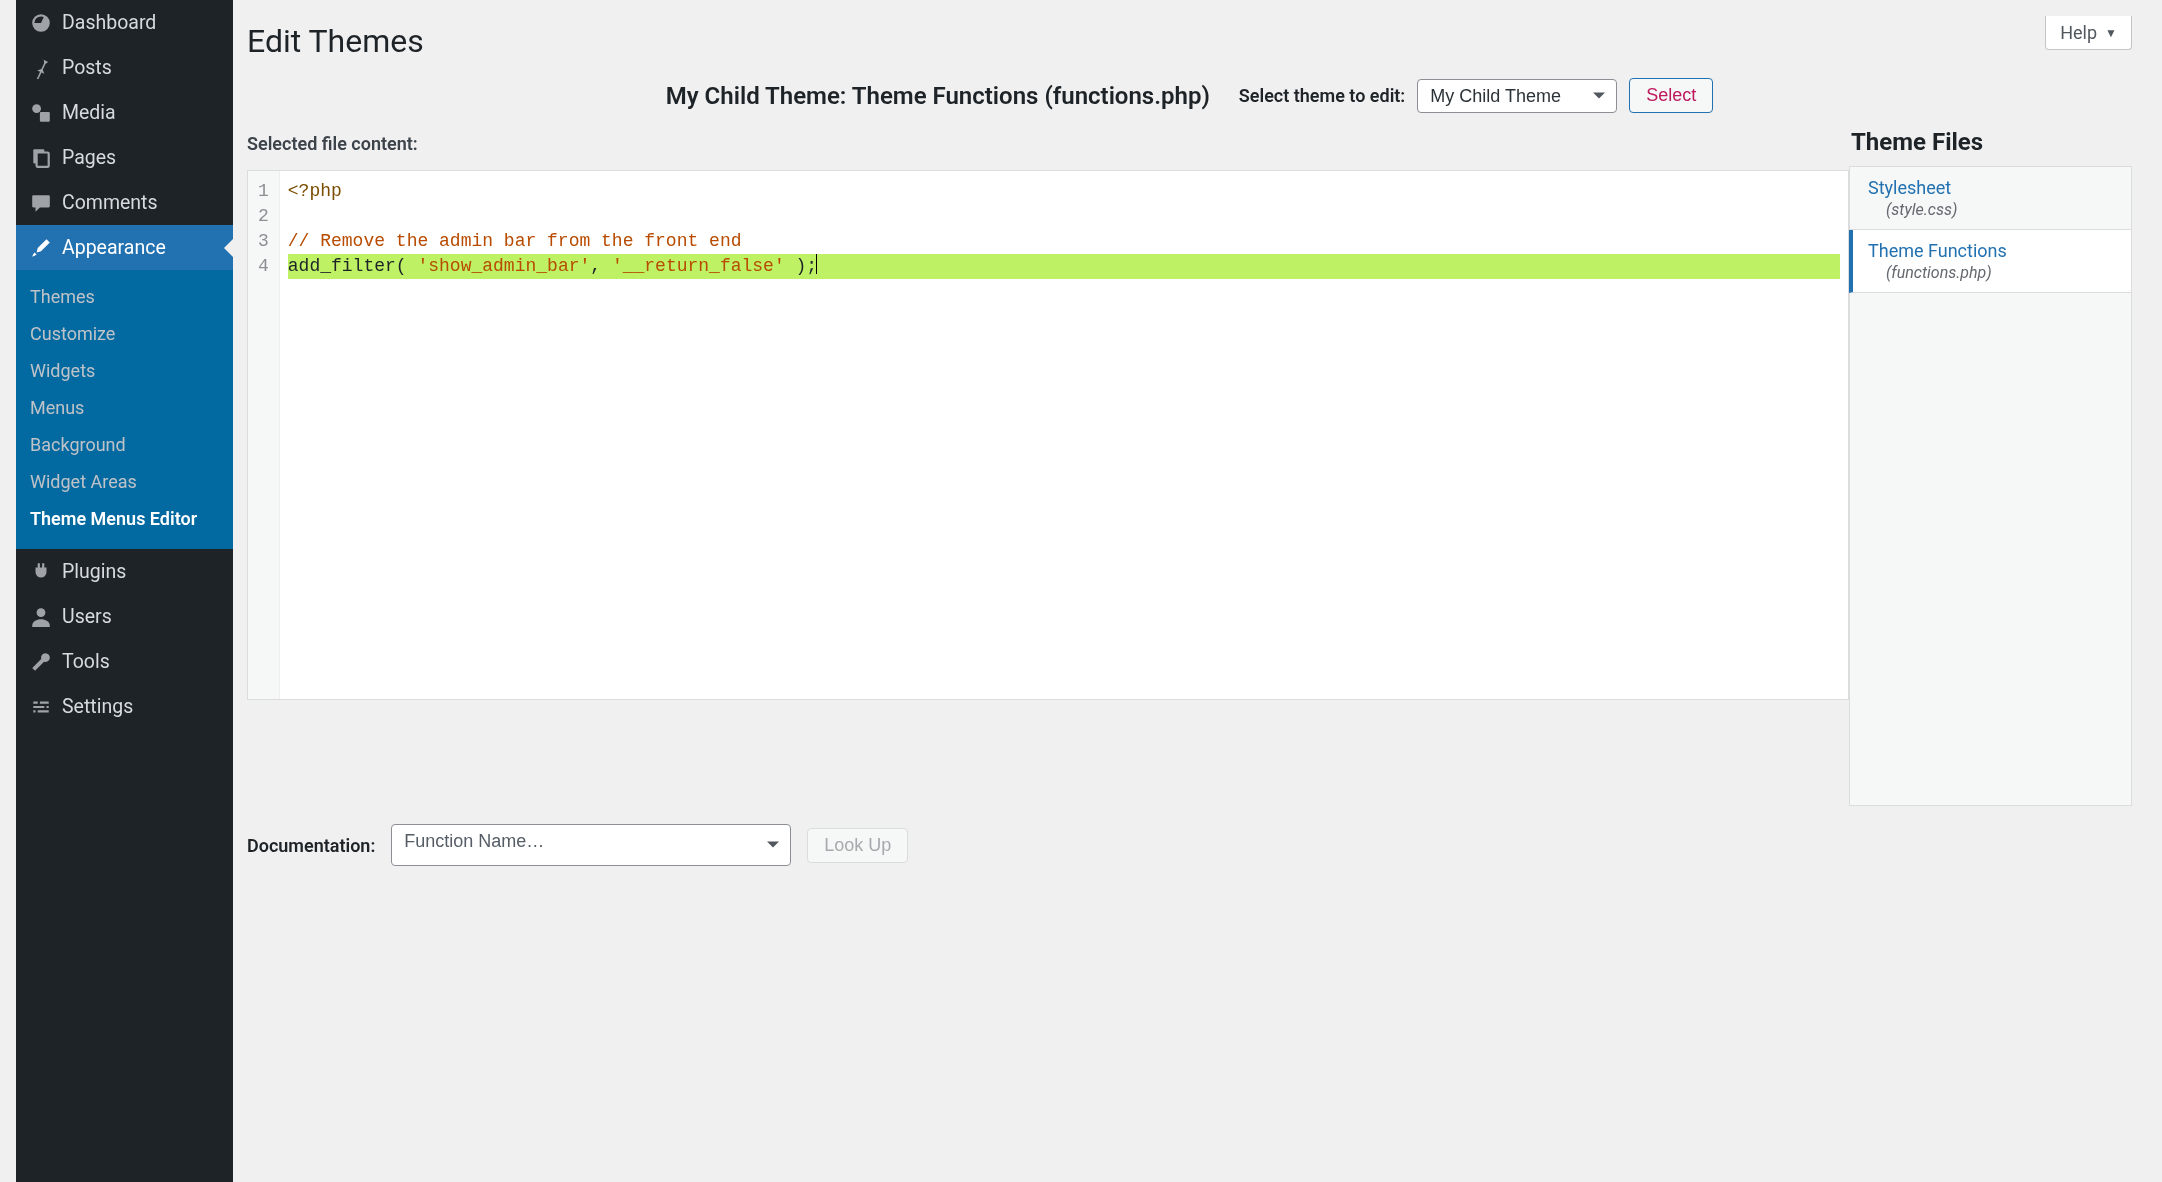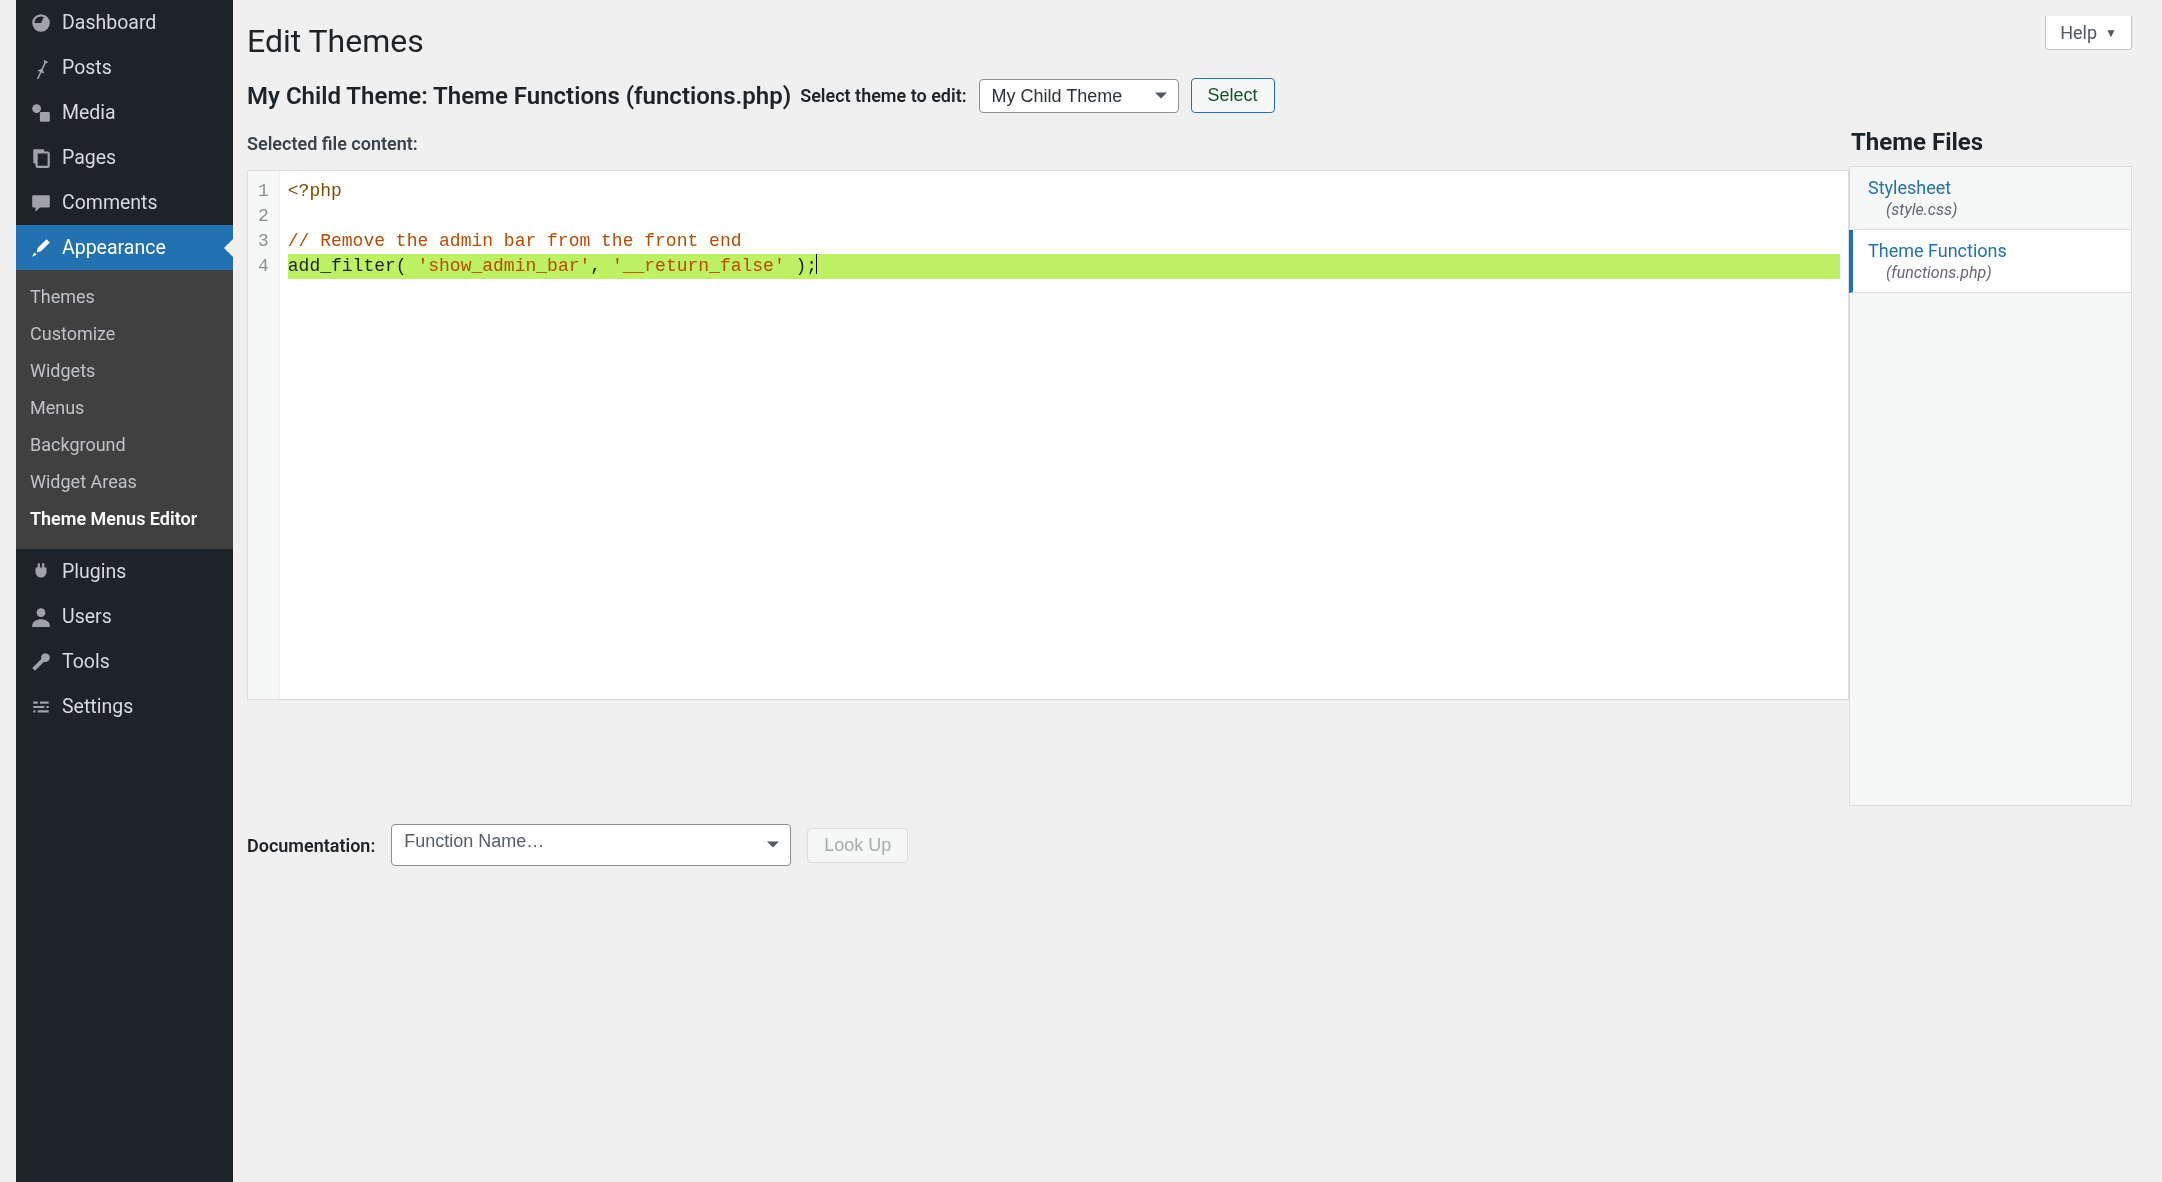--- a/index.html
+++ b/index.html
@@ -43,21 +43,21 @@
   .menu-item.active::after {
     content: "";
     position: absolute;
     right: -1px;
     top: 50%;
     margin-top: -10px;
     border: 10px solid transparent;
     border-right-color: #f0f0f1;
   }
   .submenu {
-    background: #404040;
+    background: #0369a1;
     padding: 8px 0 12px;
   }
   .submenu-item {
     padding: 8px 14px;
     color: #bfc3c8;
     font-size: 18px;
     cursor: pointer;
   }
   .submenu-item.current {
     color: #fff;
@@ -96,22 +96,22 @@
     font-size: 32px;
     font-weight: 400;
     color: #1d2327;
     padding-top: 22px;
     padding-bottom: 18px;
   }
 
   .header-row {
     display: flex;
     align-items: center;
-    justify-content: flex-start;
-    gap: 9px;
+    justify-content: center;
+    gap: 29px;
     flex-wrap: wrap;
     margin-bottom: 4px;
   }
   .header-row h2 {
     font-size: 24px;
     font-weight: 600;
     color: #1d2327;
   }
   .theme-select-group {
     display: flex;
@@ -139,21 +139,21 @@
     right: 12px;
     top: 50%;
     transform: translateY(-30%);
     border: 6px solid transparent;
     border-top-color: #50575e;
     pointer-events: none;
   }
   .btn {
     border: 1px solid #2271b1;
     background: #f6f7f7;
-    color: #14532d;
+    color: #be185d;
     padding: 6px 16px;
     font-size: 18px;
     border-radius: 4px;
     cursor: pointer;
   }
   .btn.disabled {
     border-color: #dcdcde;
     color: #a7aaad;
     cursor: default;
   }

